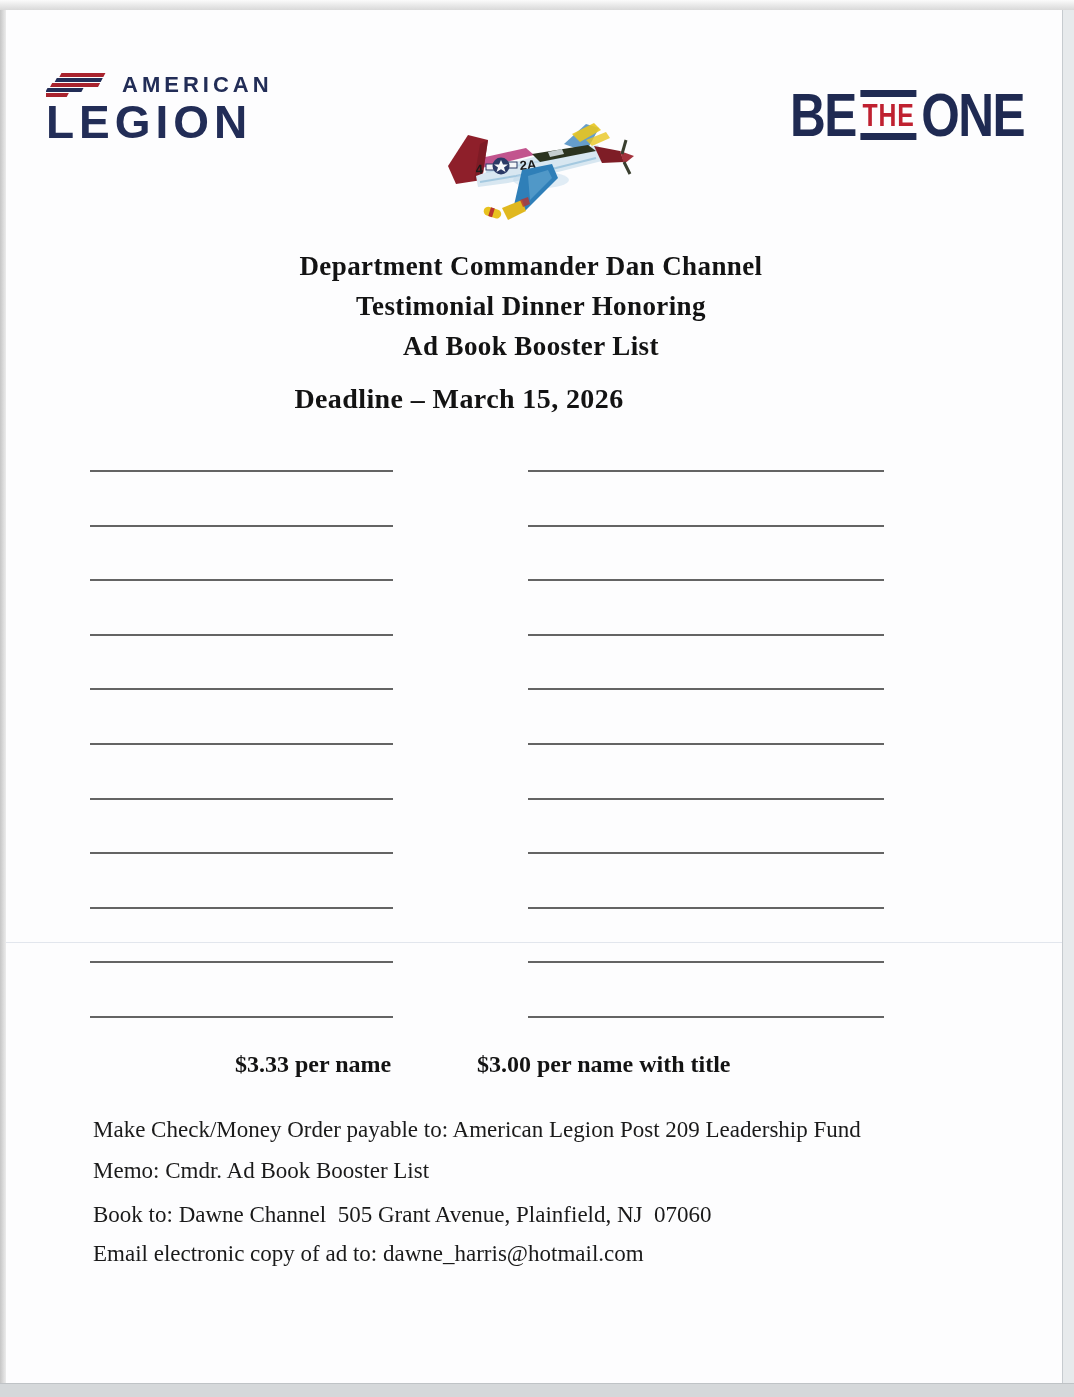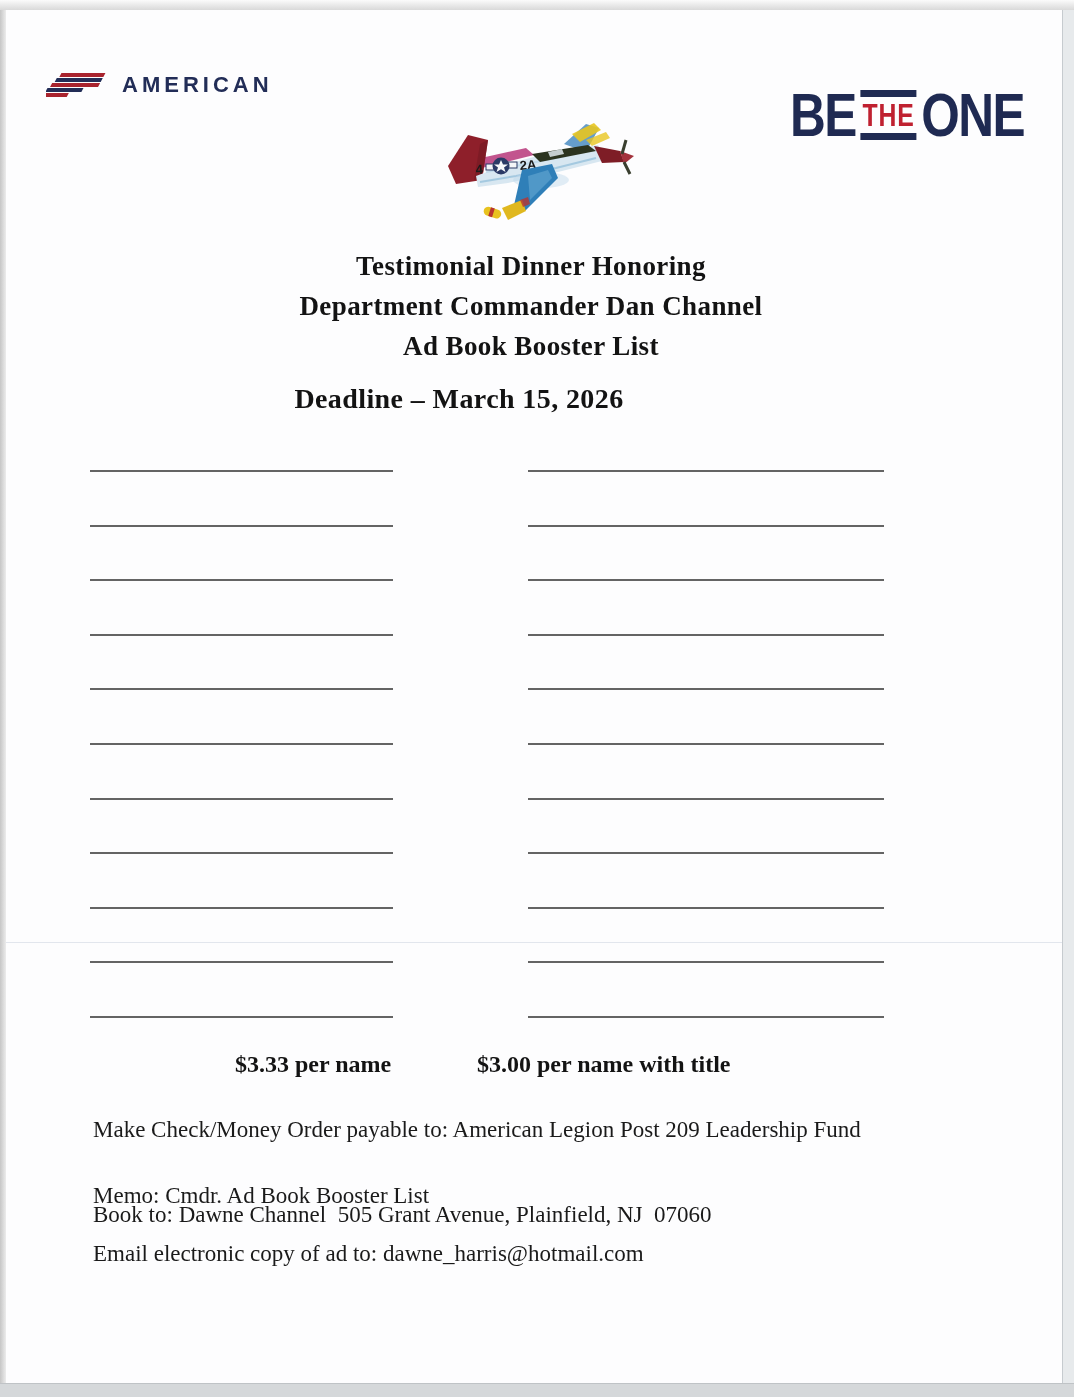--- a/index.html
+++ b/index.html
@@ -56,21 +56,21 @@
   .blank-line{height:2px;background:#4e4e4e;margin-bottom:52.6px;opacity:0.88;}
 
   
   .caption{position:absolute;top:1051px;color:#131313;font-weight:bold;font-size:24px;}
   .cap-left{left:235px;}
   .cap-right{left:477px;}
 
   
   .footer-row{position:absolute;left:93px;color:#1a1a1a;font-size:23px;white-space:pre;}
   .footer-row b{font-weight:normal;}
-  .f1{top:1117px;} .f2{top:1158px;margin-top:25px;} .f3{top:1202px;} .f4{top:1241px;}
+  .f1{top:1117px;} .f2{top:1158px;} .f3{top:1202px;} .f4{top:1241px;}
 </style>
 </head>
 <body>
 
 <div class="scan-top"></div>
 <div class="scan-left"></div>
 <div class="scan-right"></div>
 <div class="scan-bottom"></div>
 
 <div class="page">
@@ -83,20 +83,21 @@
       <g transform="skewX(-28) translate(14,0)">
         <rect x="2" y="1" width="44" height="4" fill="#a8232e"></rect>
         <rect x="0" y="6" width="46" height="4" fill="#222d57"></rect>
         <rect x="-2" y="11" width="48" height="4" fill="#a8232e"></rect>
         <rect x="-4" y="16" width="36" height="4" fill="#222d57"></rect>
         <rect x="-6" y="21" width="26" height="4" fill="#a8232e"></rect>
       </g>
     </svg>
     <span class="al-american">AMERICAN</span>
   </div>
+  <div class="al-legion">LEGION</div>
 </div>
 
 <svg class="plane" viewBox="0 0 240 146">
 
   <polygon points="128,24 150,4 163,8 150,32" fill="#4a8cc2" opacity="0.85"></polygon>
   <polygon points="136,14 158,3 165,10 144,22" fill="#e8c520" opacity="0.9"></polygon>
   <polygon points="150,20 170,12 174,18 156,26" fill="#e8c520" opacity="0.8"></polygon>
 
   <polygon points="36,40 90,28 98,35 46,48" fill="#c2558e"></polygon>
 
@@ -139,22 +140,22 @@
   <span class="bto-word">BE</span>
   <span class="bto-mid">
     <span class="bto-bar"></span>
     <span class="bto-the">THE</span>
     <span class="bto-bar"></span>
   </span>
   <span class="bto-word">ONE</span>
 </div>
 
 <div class="title-block">
+  <div>Department Commander Dan Channel</div>
   <div>Testimonial Dinner Honoring</div>
-  <div>Department Commander Dan Channel</div>
   <div>Ad Book Booster List</div>
 </div>
 <div class="deadline">Deadline – March 15, 2026</div>
 
 <div class="col col-left">
     <div class="blank-line"></div>
     <div class="blank-line"></div>
     <div class="blank-line"></div>
     <div class="blank-line"></div>
     <div class="blank-line"></div>

